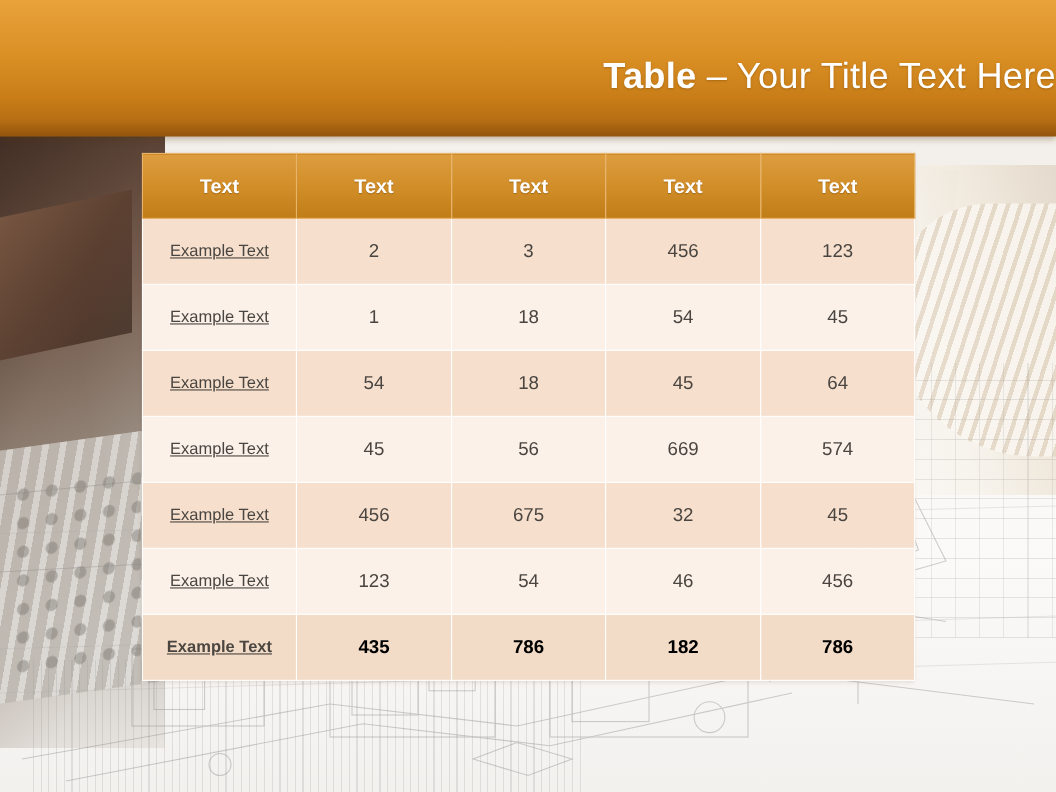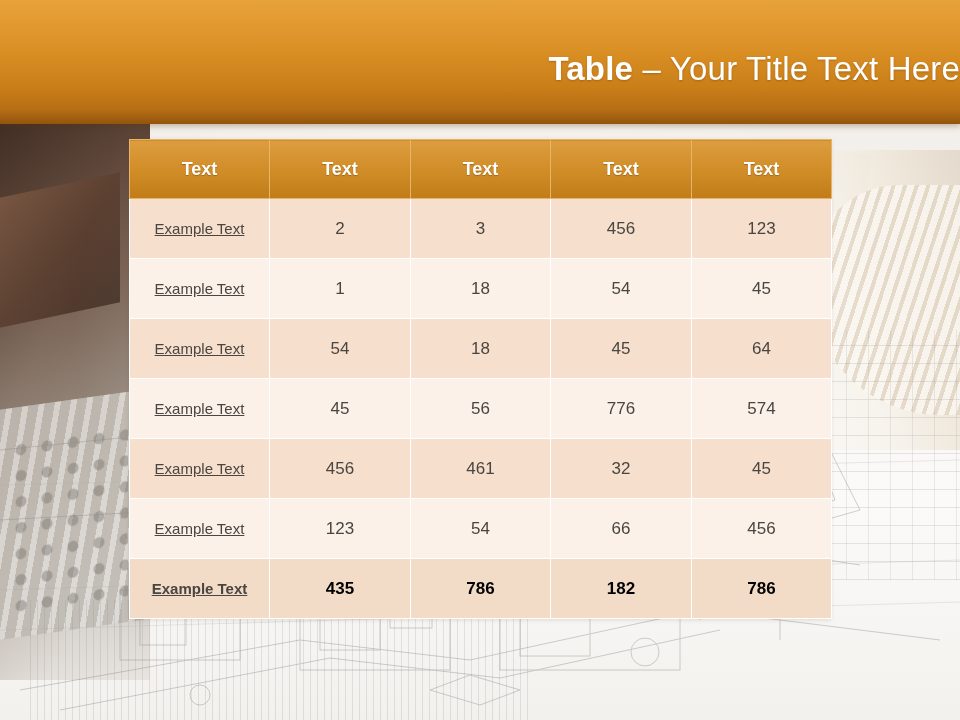--- a/index.html
+++ b/index.html
@@ -293,35 +293,35 @@
           <td class="label">Example Text</td>
           <td>54</td>
           <td>18</td>
           <td>45</td>
           <td>64</td>
         </tr>
         <tr class="even">
           <td class="label">Example Text</td>
           <td>45</td>
           <td>56</td>
-          <td>776</td>
+          <td>669</td>
           <td>574</td>
         </tr>
         <tr class="odd">
           <td class="label">Example Text</td>
           <td>456</td>
-          <td>461</td>
+          <td>675</td>
           <td>32</td>
           <td>45</td>
         </tr>
         <tr class="even">
           <td class="label">Example Text</td>
           <td>123</td>
           <td>54</td>
-          <td>66</td>
+          <td>46</td>
           <td>456</td>
         </tr>
         <tr class="total">
           <td class="label">Example Text</td>
           <td>435</td>
           <td>786</td>
           <td>182</td>
           <td>786</td>
         </tr>
       </tbody>

